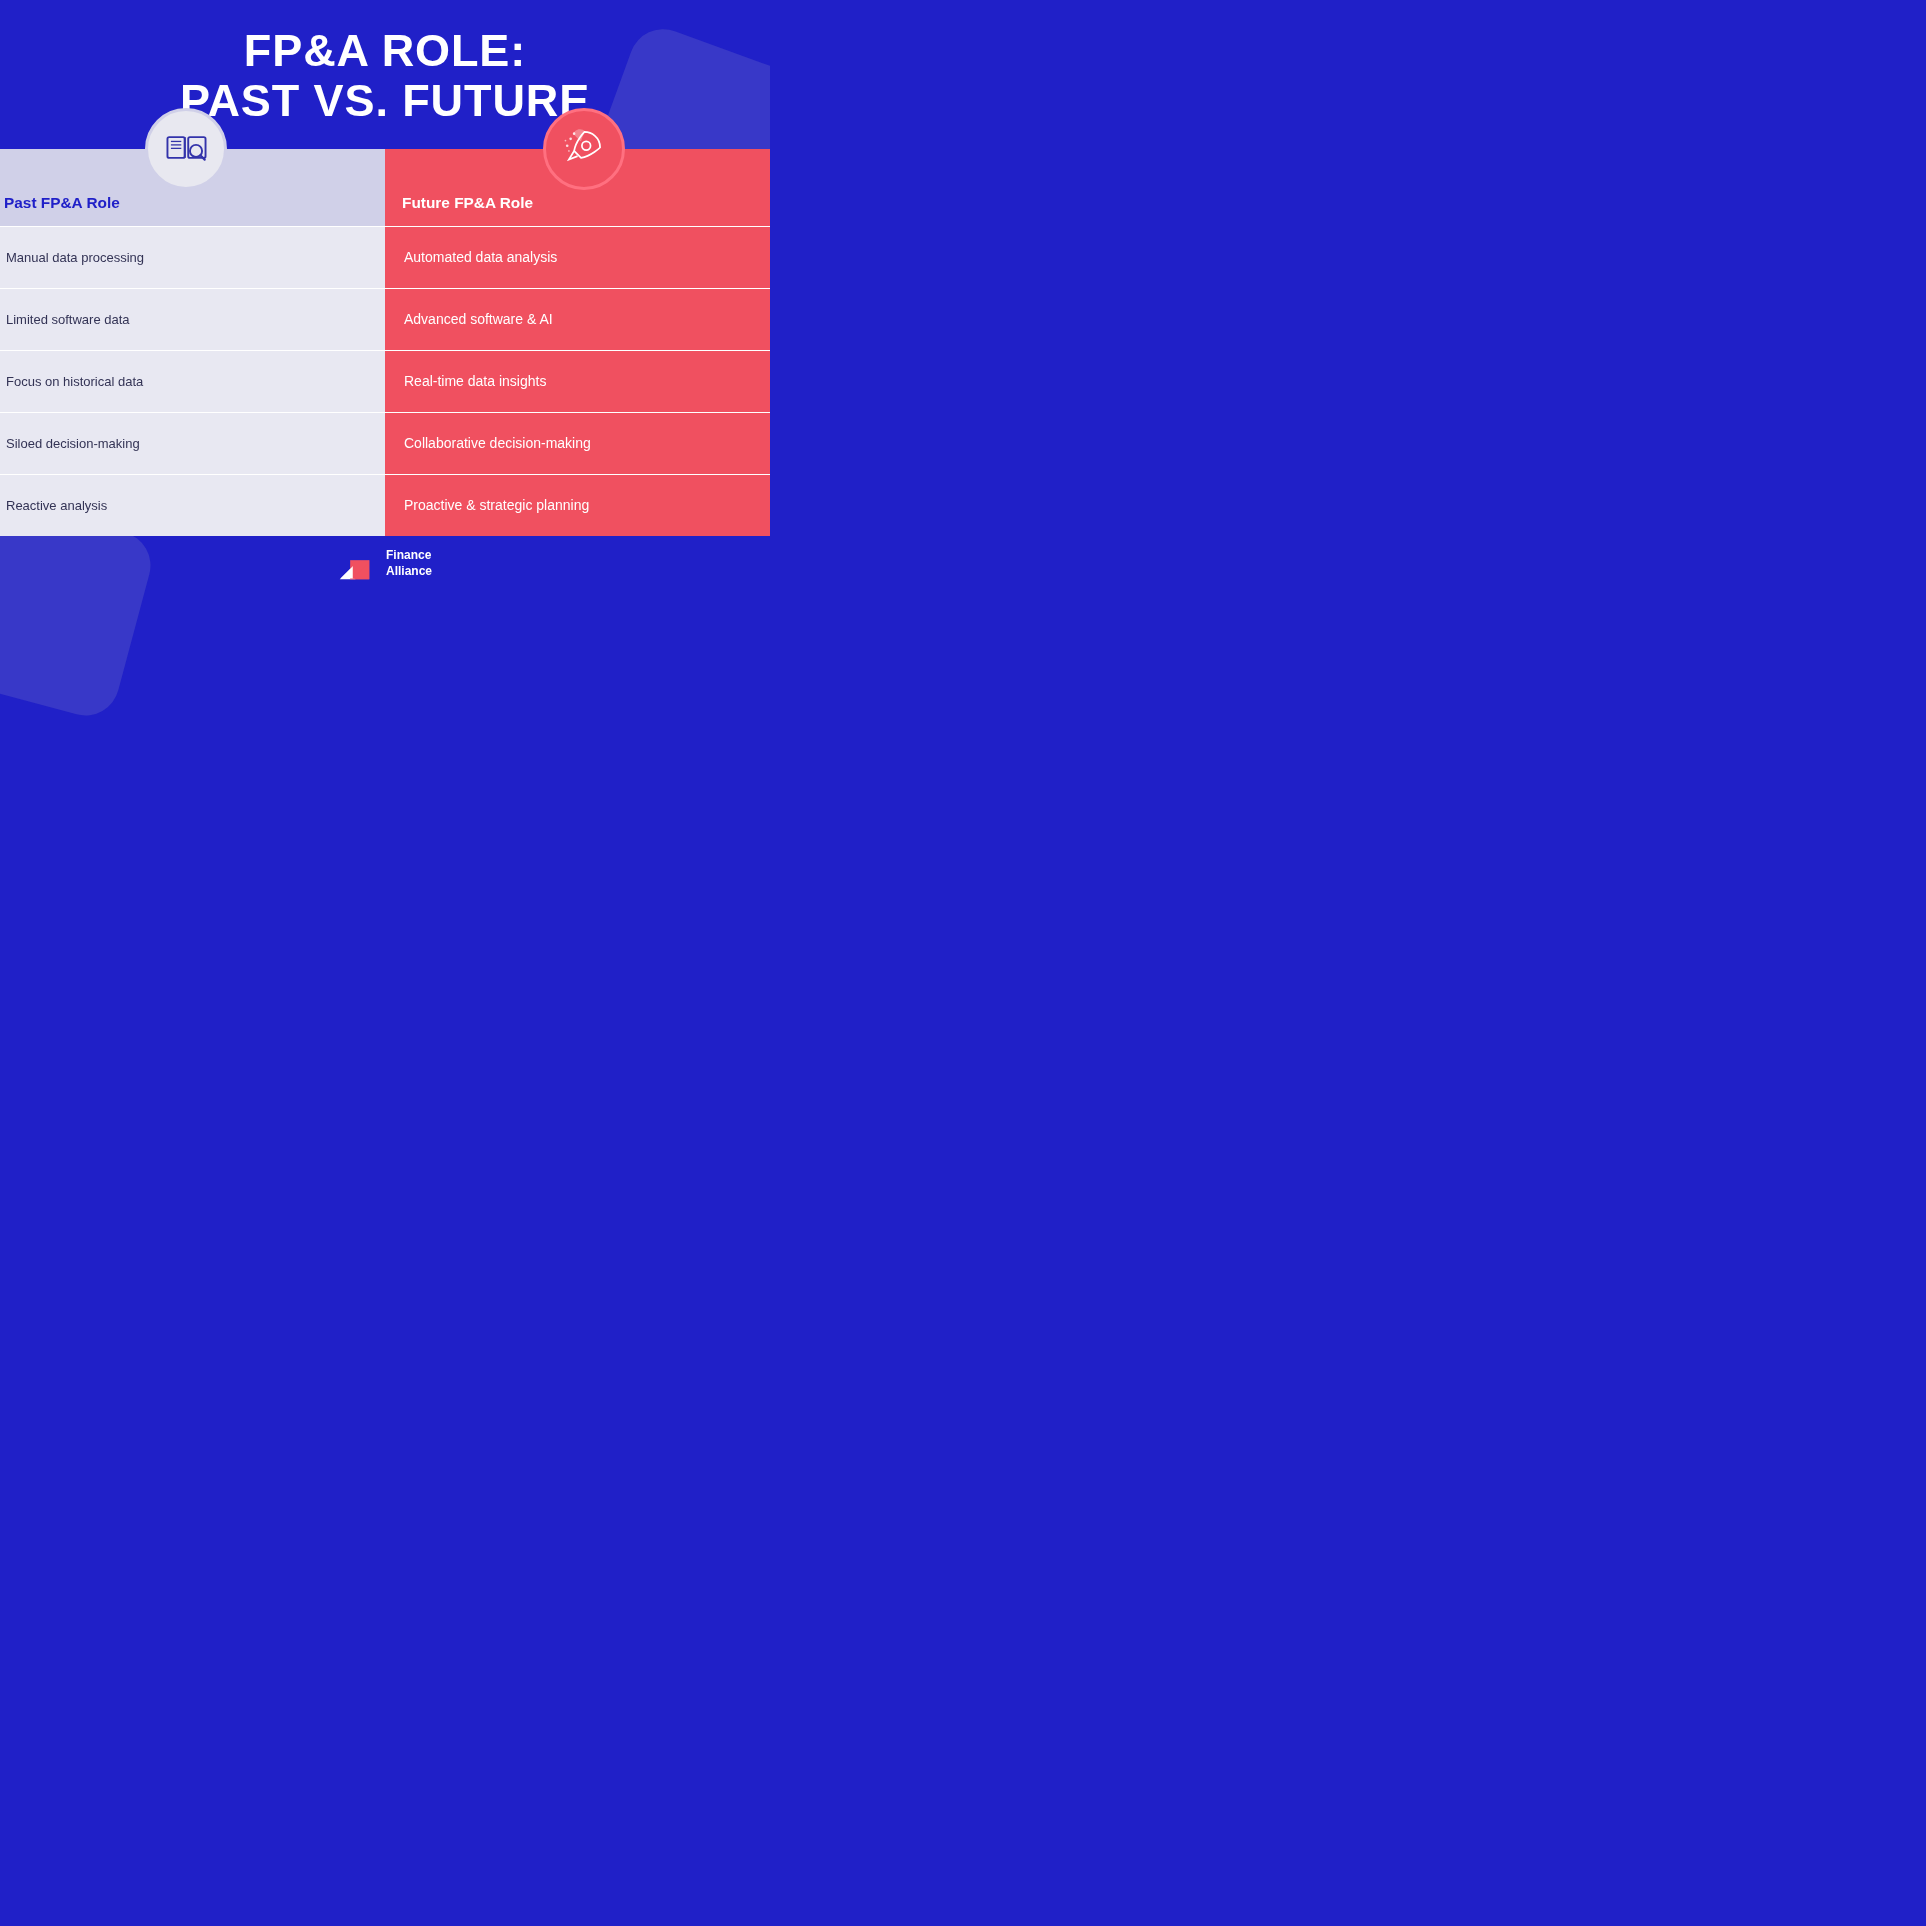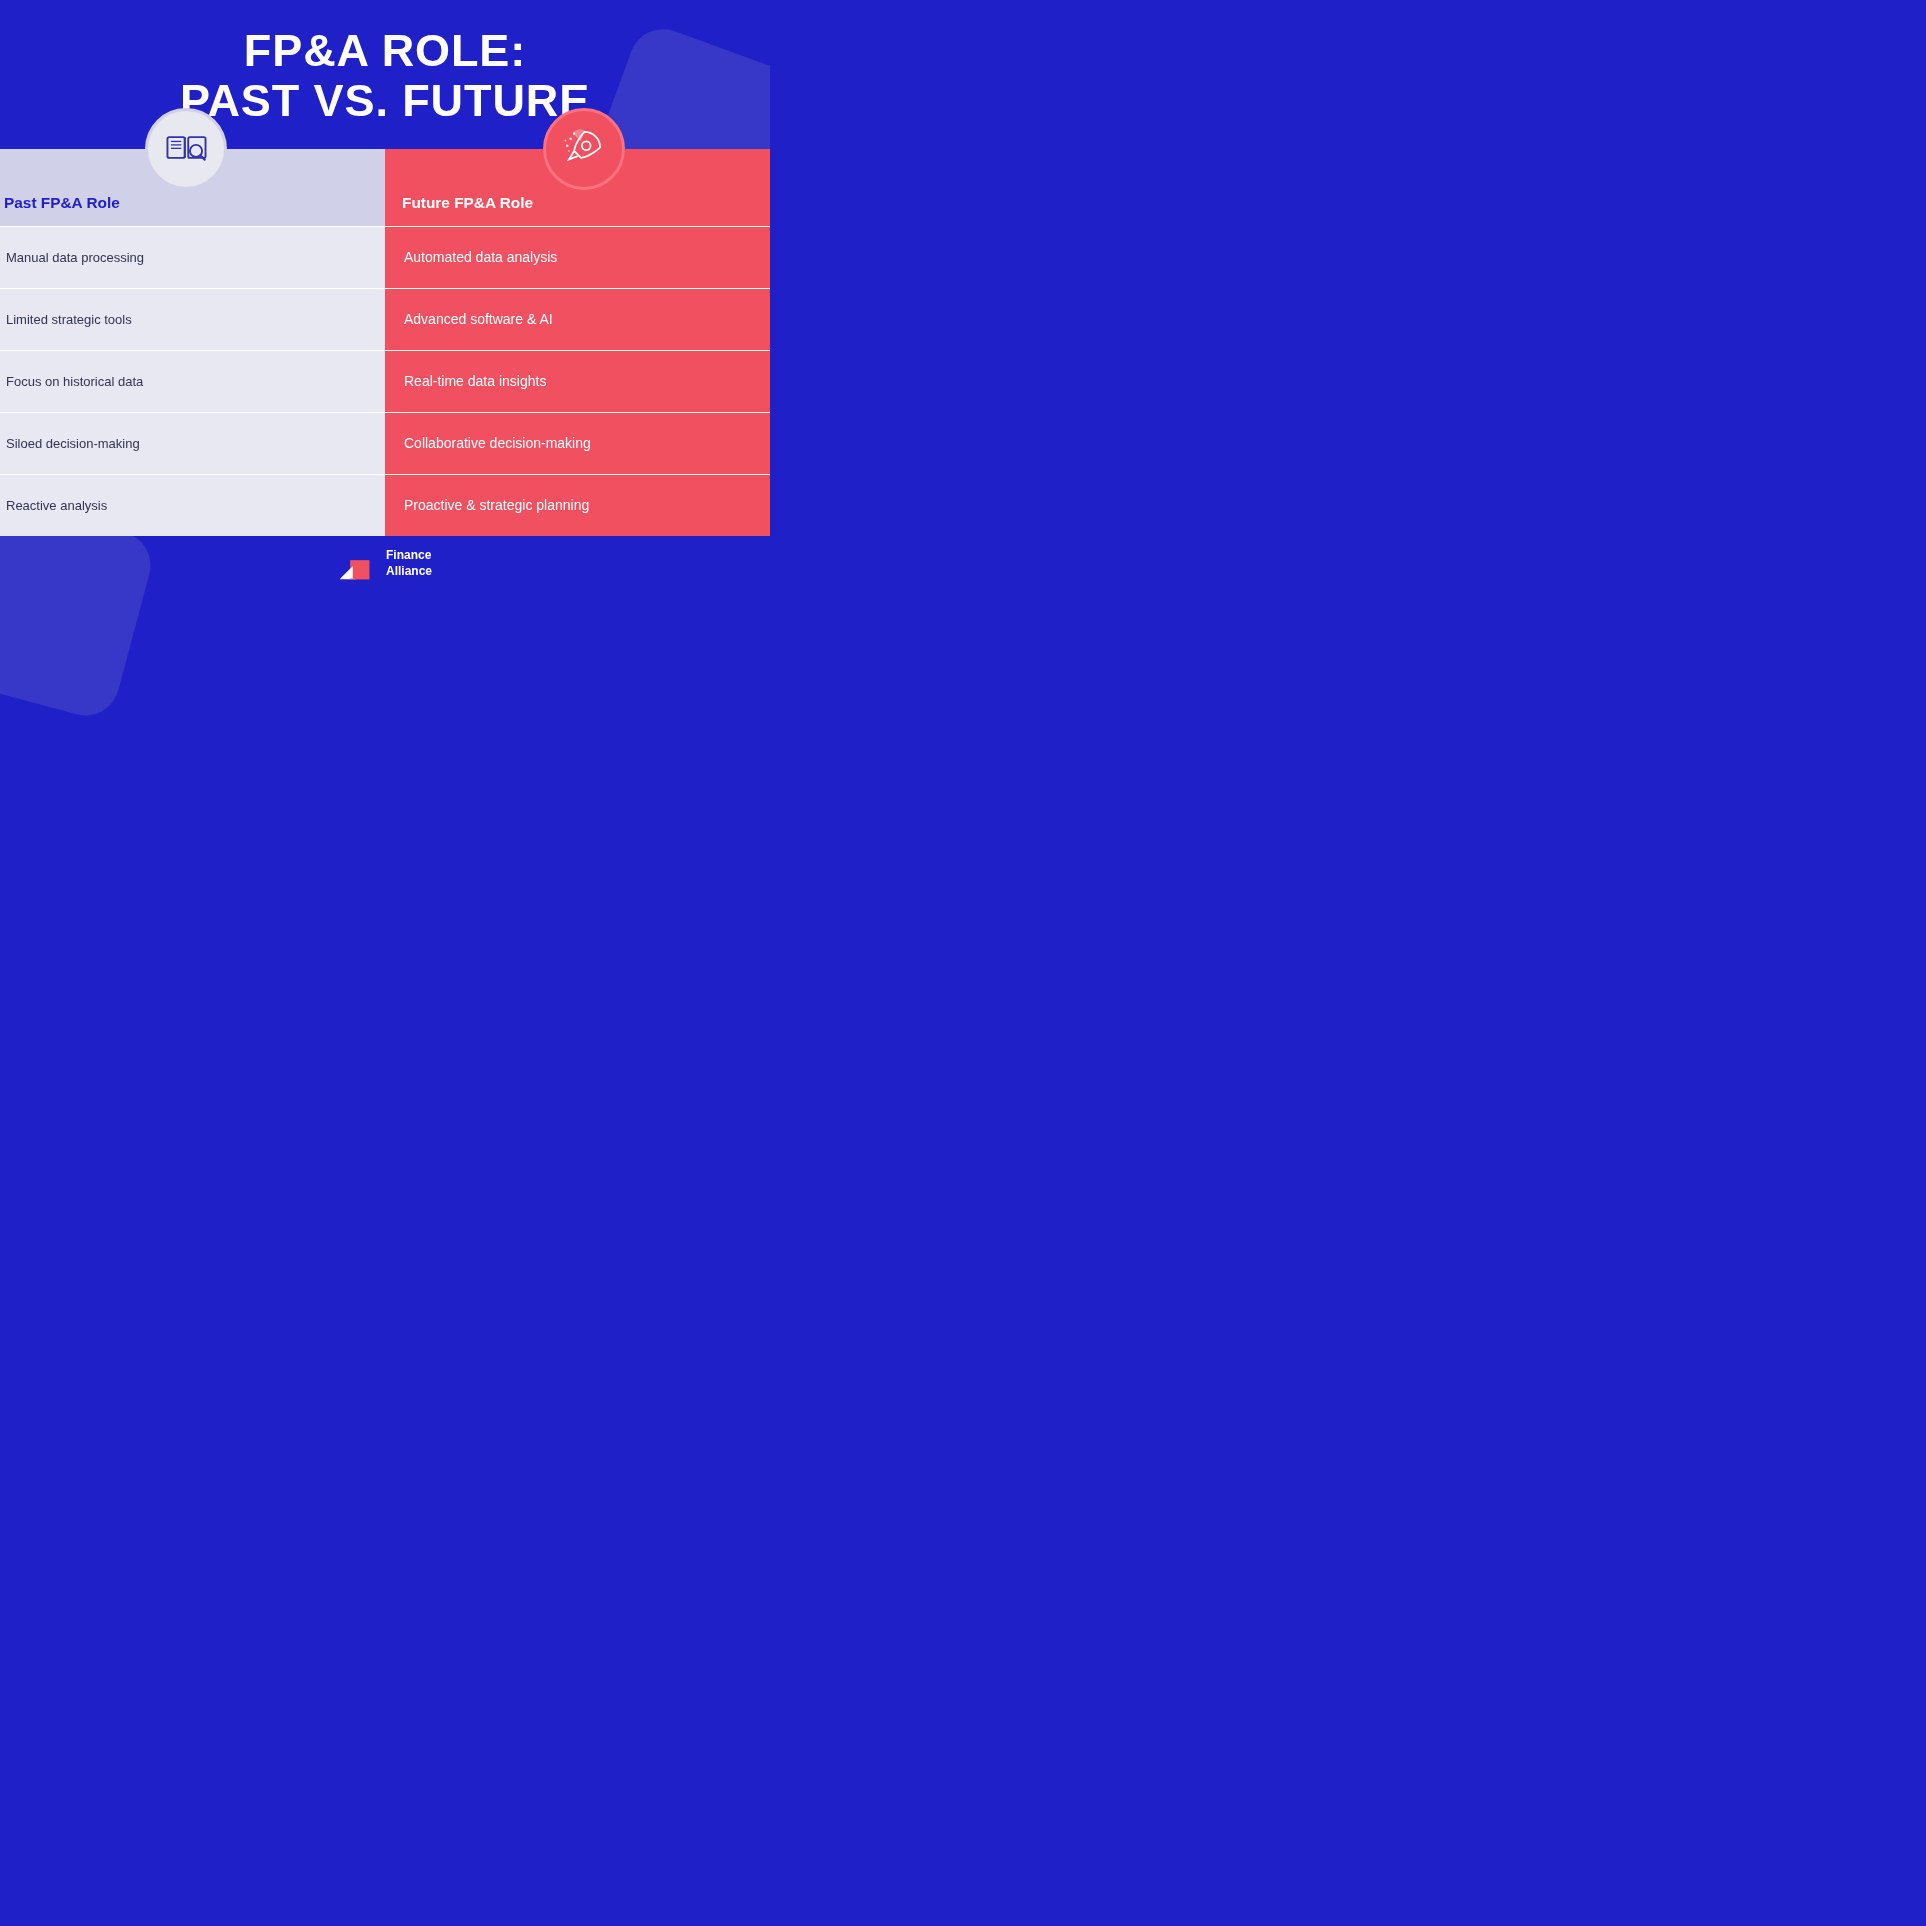--- a/index.html
+++ b/index.html
@@ -260,21 +260,21 @@
     </div>
 
     <div class="header-past">
       <span>Past FP&amp;A Role</span>
     </div>
 
     <div class="row-past">
       <span>Manual data processing</span>
     </div>
     <div class="row-past">
-      <span>Limited strategic tools</span>
+      <span>Limited software data</span>
     </div>
     <div class="row-past">
       <span>Focus on historical data</span>
     </div>
     <div class="row-past">
       <span>Siloed decision-making</span>
     </div>
     <div class="row-past">
       <span>Reactive analysis</span>
     </div>

